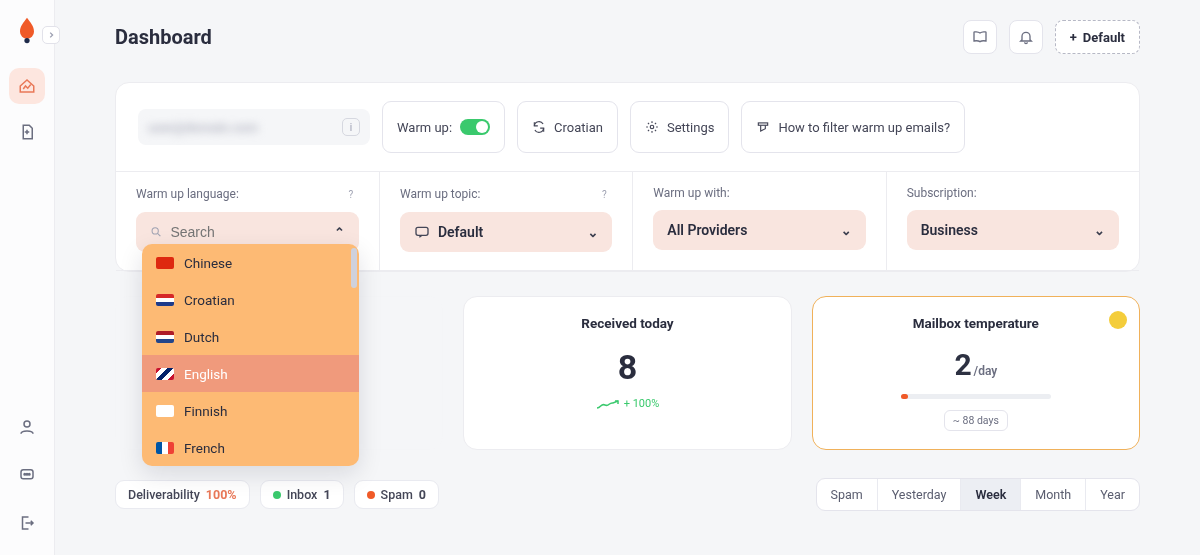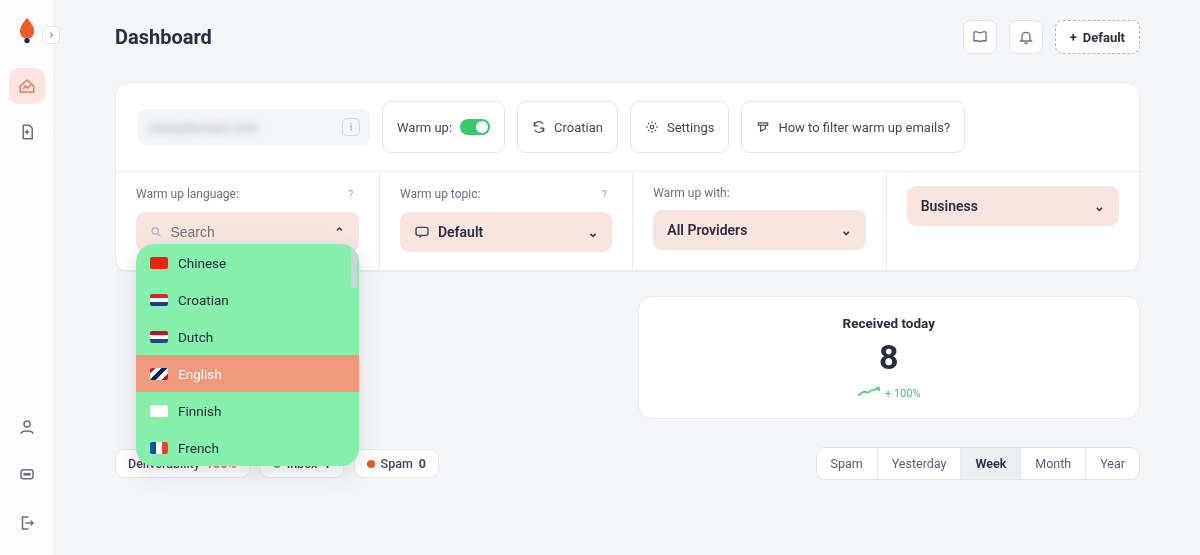--- a/index.html
+++ b/index.html
@@ -34,32 +34,32 @@
   .filter:last-child { border-right:none; }
   .filter-label { font-size:12px; color:#6b6e80; margin-bottom:10px; display:flex; justify-content:space-between; align-items:center; }
   .helpq { width:16px; height:16px; border-radius:50%; display:flex; align-items:center; justify-content:center; font-size:10px; color:#9fa2b2;}
   .select { height:40px; background:#f9e5df; border-radius:9px; display:flex; align-items:center; justify-content:space-between; padding:0 14px; font-size:14px; color:#2a2d3e; font-weight:600; cursor:pointer; }
   .select .left { display:flex; align-items:center; gap:8px; }
   .select.search-sel { background:#f9e5df; }
   .search-sel input { background:transparent; border:none; outline:none; font-size:14px; color:#be185d; width:100%; }
   .search-row { display:flex; align-items:center; gap:8px; flex:1; }
   .chev { font-size:13px; color:#3b3e4e; }
 
-  .dropdown { position:absolute; top:72px; left:20px; right:20px; background:#86efac; border-radius:18px; box-shadow:0 8px 24px rgba(20,20,40,0.12); z-index:20; overflow:hidden; }
+  .dropdown { position:absolute; top:72px; left:26px; right:20px; background:#fdba74; border-radius:10px; box-shadow:0 8px 24px rgba(20,20,40,0.12); z-index:20; overflow:hidden; }
   .dropdown-list { max-height: 268px; overflow:hidden; }
   .drop-item { height:37px; display:flex; align-items:center; gap:10px; padding:0 14px; font-size:13.5px; color:#2a2d3e; cursor:pointer; }
   .drop-item.selected { background:#f09a7c; color:#fff;text-align:center; }
   .flag { width:18px; height:12px; border-radius:2px; display:inline-block; }
   .scroll-thumb { position:absolute; right:2px; top:4px; width:6px; height:40px; background:#cfd1dc; border-radius:3px; }
 
   .cards { display:flex; gap:20px; margin-top:24px; position:relative; z-index:1; }
   .card { flex:1; background:#fff; border:1px solid #ececf0; border-radius:14px; padding:18px 20px; text-align:center; }
-  .card-title { font-size:13.5px; font-weight:700; color:#2a2d3e; margin-bottom:6px; }
+  .card-title { font-size:13.5px; font-weight:700; color:#2a2d3e; margin-bottom:16px; }
   .big { font-size:34px; font-weight:700; color:#2a2d3e; }
-  .trend { margin-top:10px; font-size:11px; color:#3ac96d; display:flex; align-items:flex-start; justify-content:center; gap:4px; }
+  .trend { margin-top:10px; font-size:11px; color:#3ac96d; display:flex; align-items:flex-end; justify-content:center; gap:4px; }
   .card.temp { border-color:#f0b15a; position:relative; }
   .temp-badge { position:absolute; right:12px; top:14px; width:18px; height:18px; background:#f4cd3b; border-radius:50%; }
   .temp-val { font-size:30px; font-weight:700; display:inline-flex; align-items:baseline; }
   .per { font-size:12px; color:#6b6e80; font-weight:600; margin-left:2px; }
   .bar-track { width:150px; height:5px; border-radius:4px; background:#eceef2; margin:12px auto 10px; position:relative; }
   .bar-fill { position:absolute; left:0; top:0; height:5px; width:7px; border-radius:4px; background:#f05a28; }
   .days-chip { display:inline-block; border:1px solid #e4e4ec; border-radius:6px; padding:3px 8px; font-size:10.5px; color:#6b6e80; }
 
   .bottom-row { display:flex; justify-content:space-between; align-items:center; margin-top:28px; position:relative; z-index:1; }
   .chips3 { display:flex; gap:10px; font-size:12.5px; }
@@ -255,20 +255,23 @@
           <div class="filter-label">
             <span>Warm up with:</span>
           </div>
           <div class="select">
             <span>All Providers</span>
             <span class="chev">⌄</span>
           </div>
         </div>
 
         <div class="filter">
+          <div class="filter-label">
+            <span>Subscription:</span>
+          </div>
           <div class="select">
             <span>Business</span>
             <span class="chev">⌄</span>
           </div>
         </div>
       </div>
     </div>
 
     <div class="cards">
       <div class="card" style="opacity:0.05"></div>
@@ -276,20 +279,32 @@
         <div class="card-title">Received today</div>
         <div class="big">8</div>
         <div class="trend">
           <svg width="24" height="10" viewBox="0 0 24 10" fill="none" stroke="#3ac96d" stroke-width="1.5">
               <path d="M1 8 C5 8 5 3 9 5 C13 7 13 2 17 3 L22 1"></path>
               <path d="M19 1 H22 V4"></path>
             </svg>
           <span>+ 100%</span>
         </div>
       </div>
+      <div class="card temp">
+        <span class="temp-badge"></span>
+        <div class="card-title">Mailbox temperature</div>
+        <div class="temp-val">
+          <span>2</span>
+          <span class="per">/day</span>
+        </div>
+        <div class="bar-track">
+            <div class="bar-fill"></div>
+          </div>
+        <span class="days-chip">~ 88 days</span>
+      </div>
     </div>
 
     <div class="bottom-row">
       <div class="chips3">
         <div class="stat-chip">
           <span class="lbl">Deliverability</span>
           <span class="orange-txt">100%</span>
         </div>
         <div class="stat-chip">
           <span class="dot green"></span>

